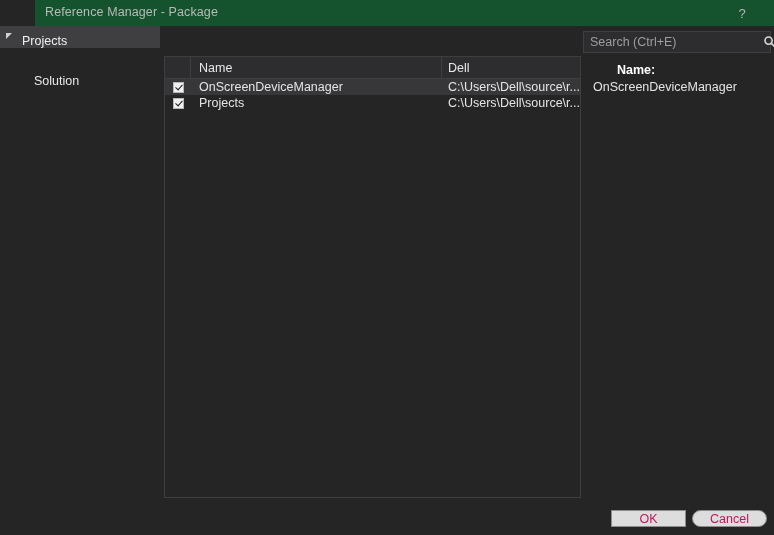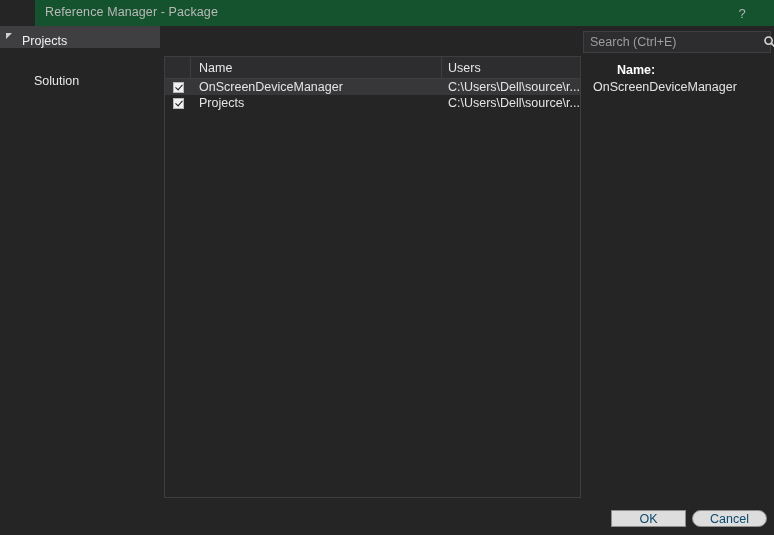--- a/index.html
+++ b/index.html
@@ -253,21 +253,21 @@
     background: #252526;
   }
   .dlg-button {
     position: absolute;
     top: 10px;
     width: 75px;
     height: 17px;
     background: #dddddd;
     border: 1px solid #8c8c8c;
     box-sizing: border-box;
-    color: #0c4a6e;
+    color: #be185d;
     font-family: "Liberation Sans", sans-serif;
     font-size: 12.5px;
     display: flex;
     align-items: center;
     justify-content: center;
     cursor: default;
   }
   #ok-button { left: 611px; }
   #cancel-button { left: 692px; border-radius: 9px; }
 </style>
@@ -301,21 +301,21 @@
     </div>
   </div>
 
   <div id="list-panel">
     <div id="list-header">
       <div class="col-check"></div>
       <div class="col-name">
         <span class="cell-text">Name</span>
       </div>
       <div class="col-path">
-        <span class="cell-text">Users</span>
+        <span class="cell-text">Dell</span>
       </div>
     </div>
     <div id="list-body">
 
       <div class="list-row selected">
         <div class="col-check">
           <span class="checkbox"></span>
         </div>
         <div class="col-name">
           <span class="cell-text">OnScreenDeviceManager</span>

